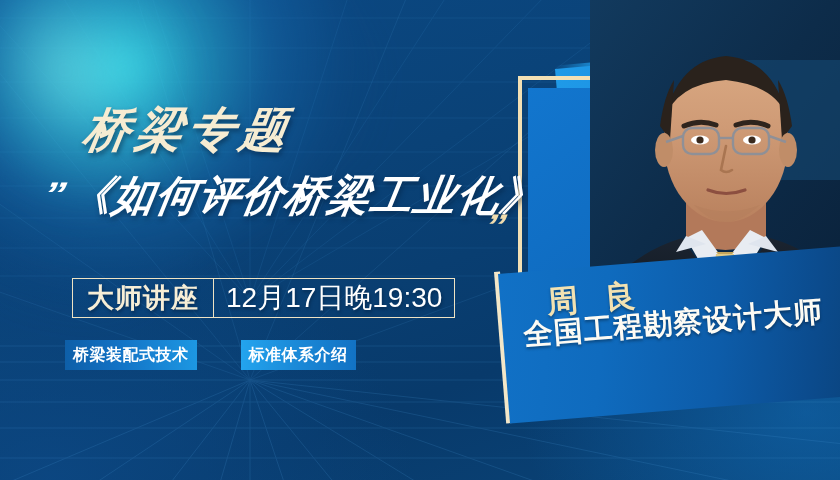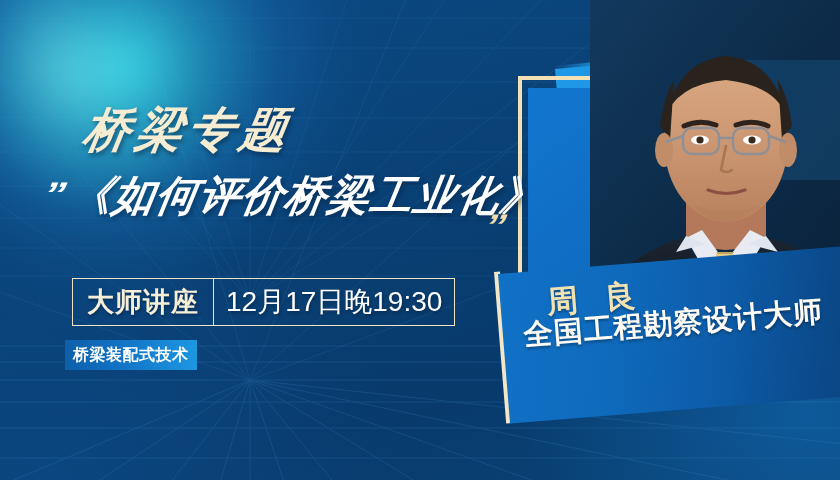--- a/index.html
+++ b/index.html
@@ -205,21 +205,21 @@
     font-weight:bold;font-style:italic;
     color:#f0dcae;
     letter-spacing:-2px;
     transform:skewX(-8deg) scaleY(.78);
   }
 
   
   .info-box{
     position:absolute;
     left:72px;top:278px;
-    height:48px;
+    height:40px;
     display:flex;
     align-items:stretch;
     border:1.6px solid #efe3c3;
     box-sizing:border-box;
   }
   .info-left{
     display:flex;align-items:center;justify-content:center;
     padding:0 14px;
     border-right:1.6px solid #efe3c3;
   }
@@ -431,15 +431,16 @@
     <div class="info-left">
       <span class="info-left-text">大师讲座</span>
     </div>
     <div class="info-right">
       <span class="info-right-text">12月17日晚19:30</span>
     </div>
   </div>
 
   <div class="tags">
     <div class="tag tag-a">桥梁装配式技术</div>
+    <div class="tag tag-b">标准体系介绍</div>
   </div>
 
 </div>
 
 </body></html>

